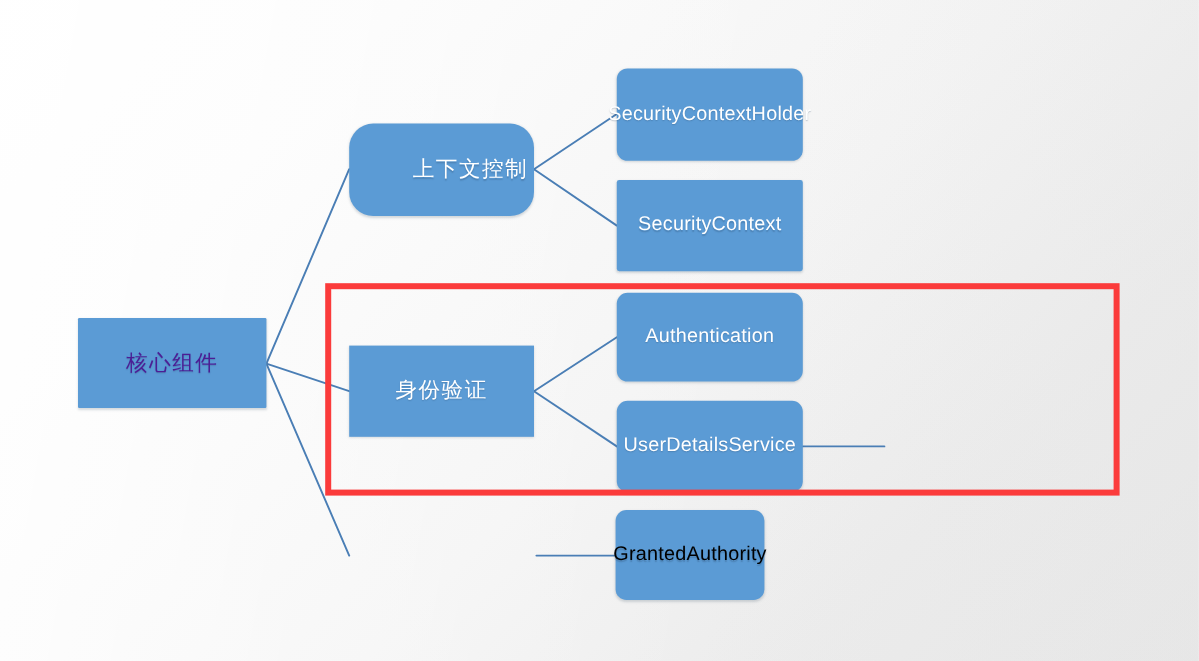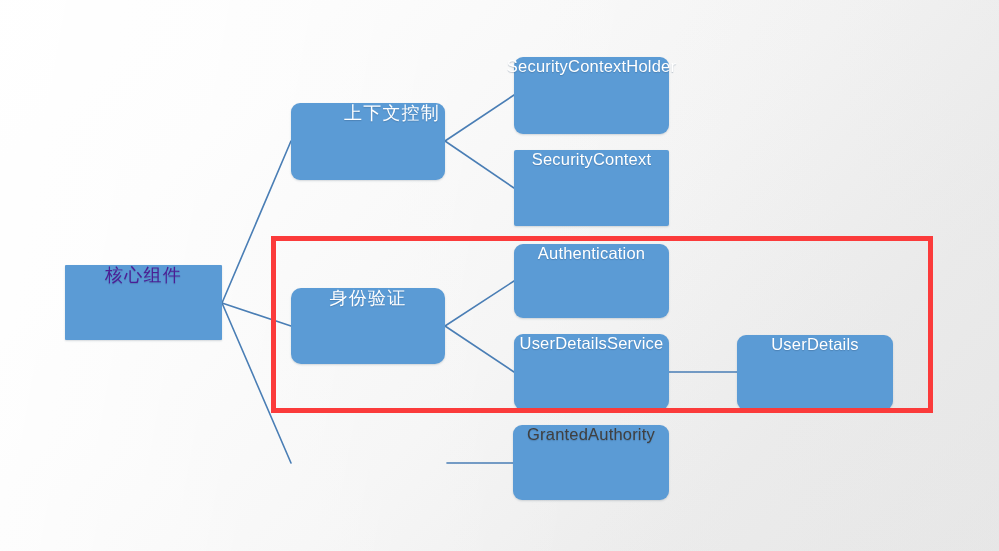--- a/index.html
+++ b/index.html
@@ -31,20 +31,21 @@
     left: 0;
     top: 0;
     width: 999px;
     height: 551px;
   }
   .node {
     position: absolute;
     box-sizing: border-box;
     border-radius: 9px;
     display: flex;
+    align-items: center;
     justify-content: center;
     color: #ffffff;
     text-align: center;
     line-height: 1.2;
     letter-spacing: 0.2px;
     box-shadow: 0 1px 2px rgba(70,90,110,0.22);
     text-shadow: 0 1px 1px rgba(40,70,100,0.28);
     user-select: none;
   }
   .node.latin { font-size: 16.5px; }
@@ -71,48 +72,45 @@
       <polyline points="445,326 514,281" fill="none" stroke="#4a7eb5" stroke-width="1.6" stroke-linecap="round"></polyline>
       <polyline points="445,326 514,372" fill="none" stroke="#4a7eb5" stroke-width="1.6" stroke-linecap="round"></polyline>
       <polyline points="669,372 737,372" fill="none" stroke="#4a7eb5" stroke-width="1.6" stroke-linecap="round"></polyline>
       <polyline points="447,463 513,463" fill="none" stroke="#4a7eb5" stroke-width="1.6" stroke-linecap="round"></polyline>
     </svg>
 
   <div class="node cjk" style="left: 65px; top: 265px; width: 157px; height: 75px; background: rgb(91, 155, 213); color: #4c1d95; border-radius: 1px;">
       <span>核心组件</span>
     </div>
 
-  <div class="node cjk" style="left: 291px; top: 103px; width: 154px; height: 77px; background: rgb(91, 155, 213); color: rgb(255, 255, 255); border-radius: 9px; padding-left: 48px;">
+  <div class="node cjk" style="left: 291px; top: 103px; width: 154px; height: 77px; background: rgb(91, 155, 213); color: rgb(255, 255, 255); border-radius: 20px; padding-left: 48px;">
       <span>上下文控制</span>
     </div>
 
-  <div class="node cjk" style="left: 291px; top: 288px; width: 154px; height: 76px; background: rgb(91, 155, 213); color: rgb(255, 255, 255); border-radius: 10px;">
+  <div class="node cjk" style="left: 291px; top: 288px; width: 154px; height: 76px; background: rgb(91, 155, 213); color: rgb(255, 255, 255); border-radius: 0;">
       <span>身份验证</span>
     </div>
 
 
   <div class="node latin" style="left: 514px; top: 57px; width: 155px; height: 77px; background: rgb(91, 155, 213); color: rgb(255, 255, 255); border-radius: 9px;">
       <span>SecurityContextHolder</span>
     </div>
 
   <div class="node latin" style="left: 514px; top: 150px; width: 155px; height: 76px; background: rgb(91, 155, 213); color: rgb(255, 255, 255); border-radius: 2px;">
       <span>SecurityContext</span>
     </div>
 
   <div class="node latin" style="left: 514px; top: 334px; width: 155px; height: 76px; background: rgb(91, 155, 213); color: rgb(255, 255, 255); border-radius: 9px;">
       <span>UserDetailsService</span>
     </div>
 
   <div class="node latin" style="left: 514px; top: 244px; width: 155px; height: 74px; background: rgb(91, 155, 213); color: rgb(255, 255, 255); border-radius: 9px;">
       <span>Authentication</span>
     </div>
 
-  <div class="node latin" style="left: 737px; top: 335px; width: 156px; height: 75px; background: rgb(91, 155, 213); color: rgb(255, 255, 255); border-radius: 9px;">
-      <span>UserDetails</span>
-    </div>
 
-  <div class="node latin" style="left: 513px; top: 425px; width: 156px; height: 75px; background: rgb(91, 155, 213); color: #404040; border-radius: 9px;">
+  <div class="node latin" style="left: 513px; top: 425px; width: 124px; height: 75px; background: rgb(91, 155, 213); color: #000000; border-radius: 9px;">
       <span>GrantedAuthority</span>
     </div>
 
   <div class="highlight-box" style="left: 271px; top: 236px; width: 662px; height: 177px; border-color: rgb(251, 59, 59); border-width: 5px;"></div>
 
 </div>
 
 </body></html>

